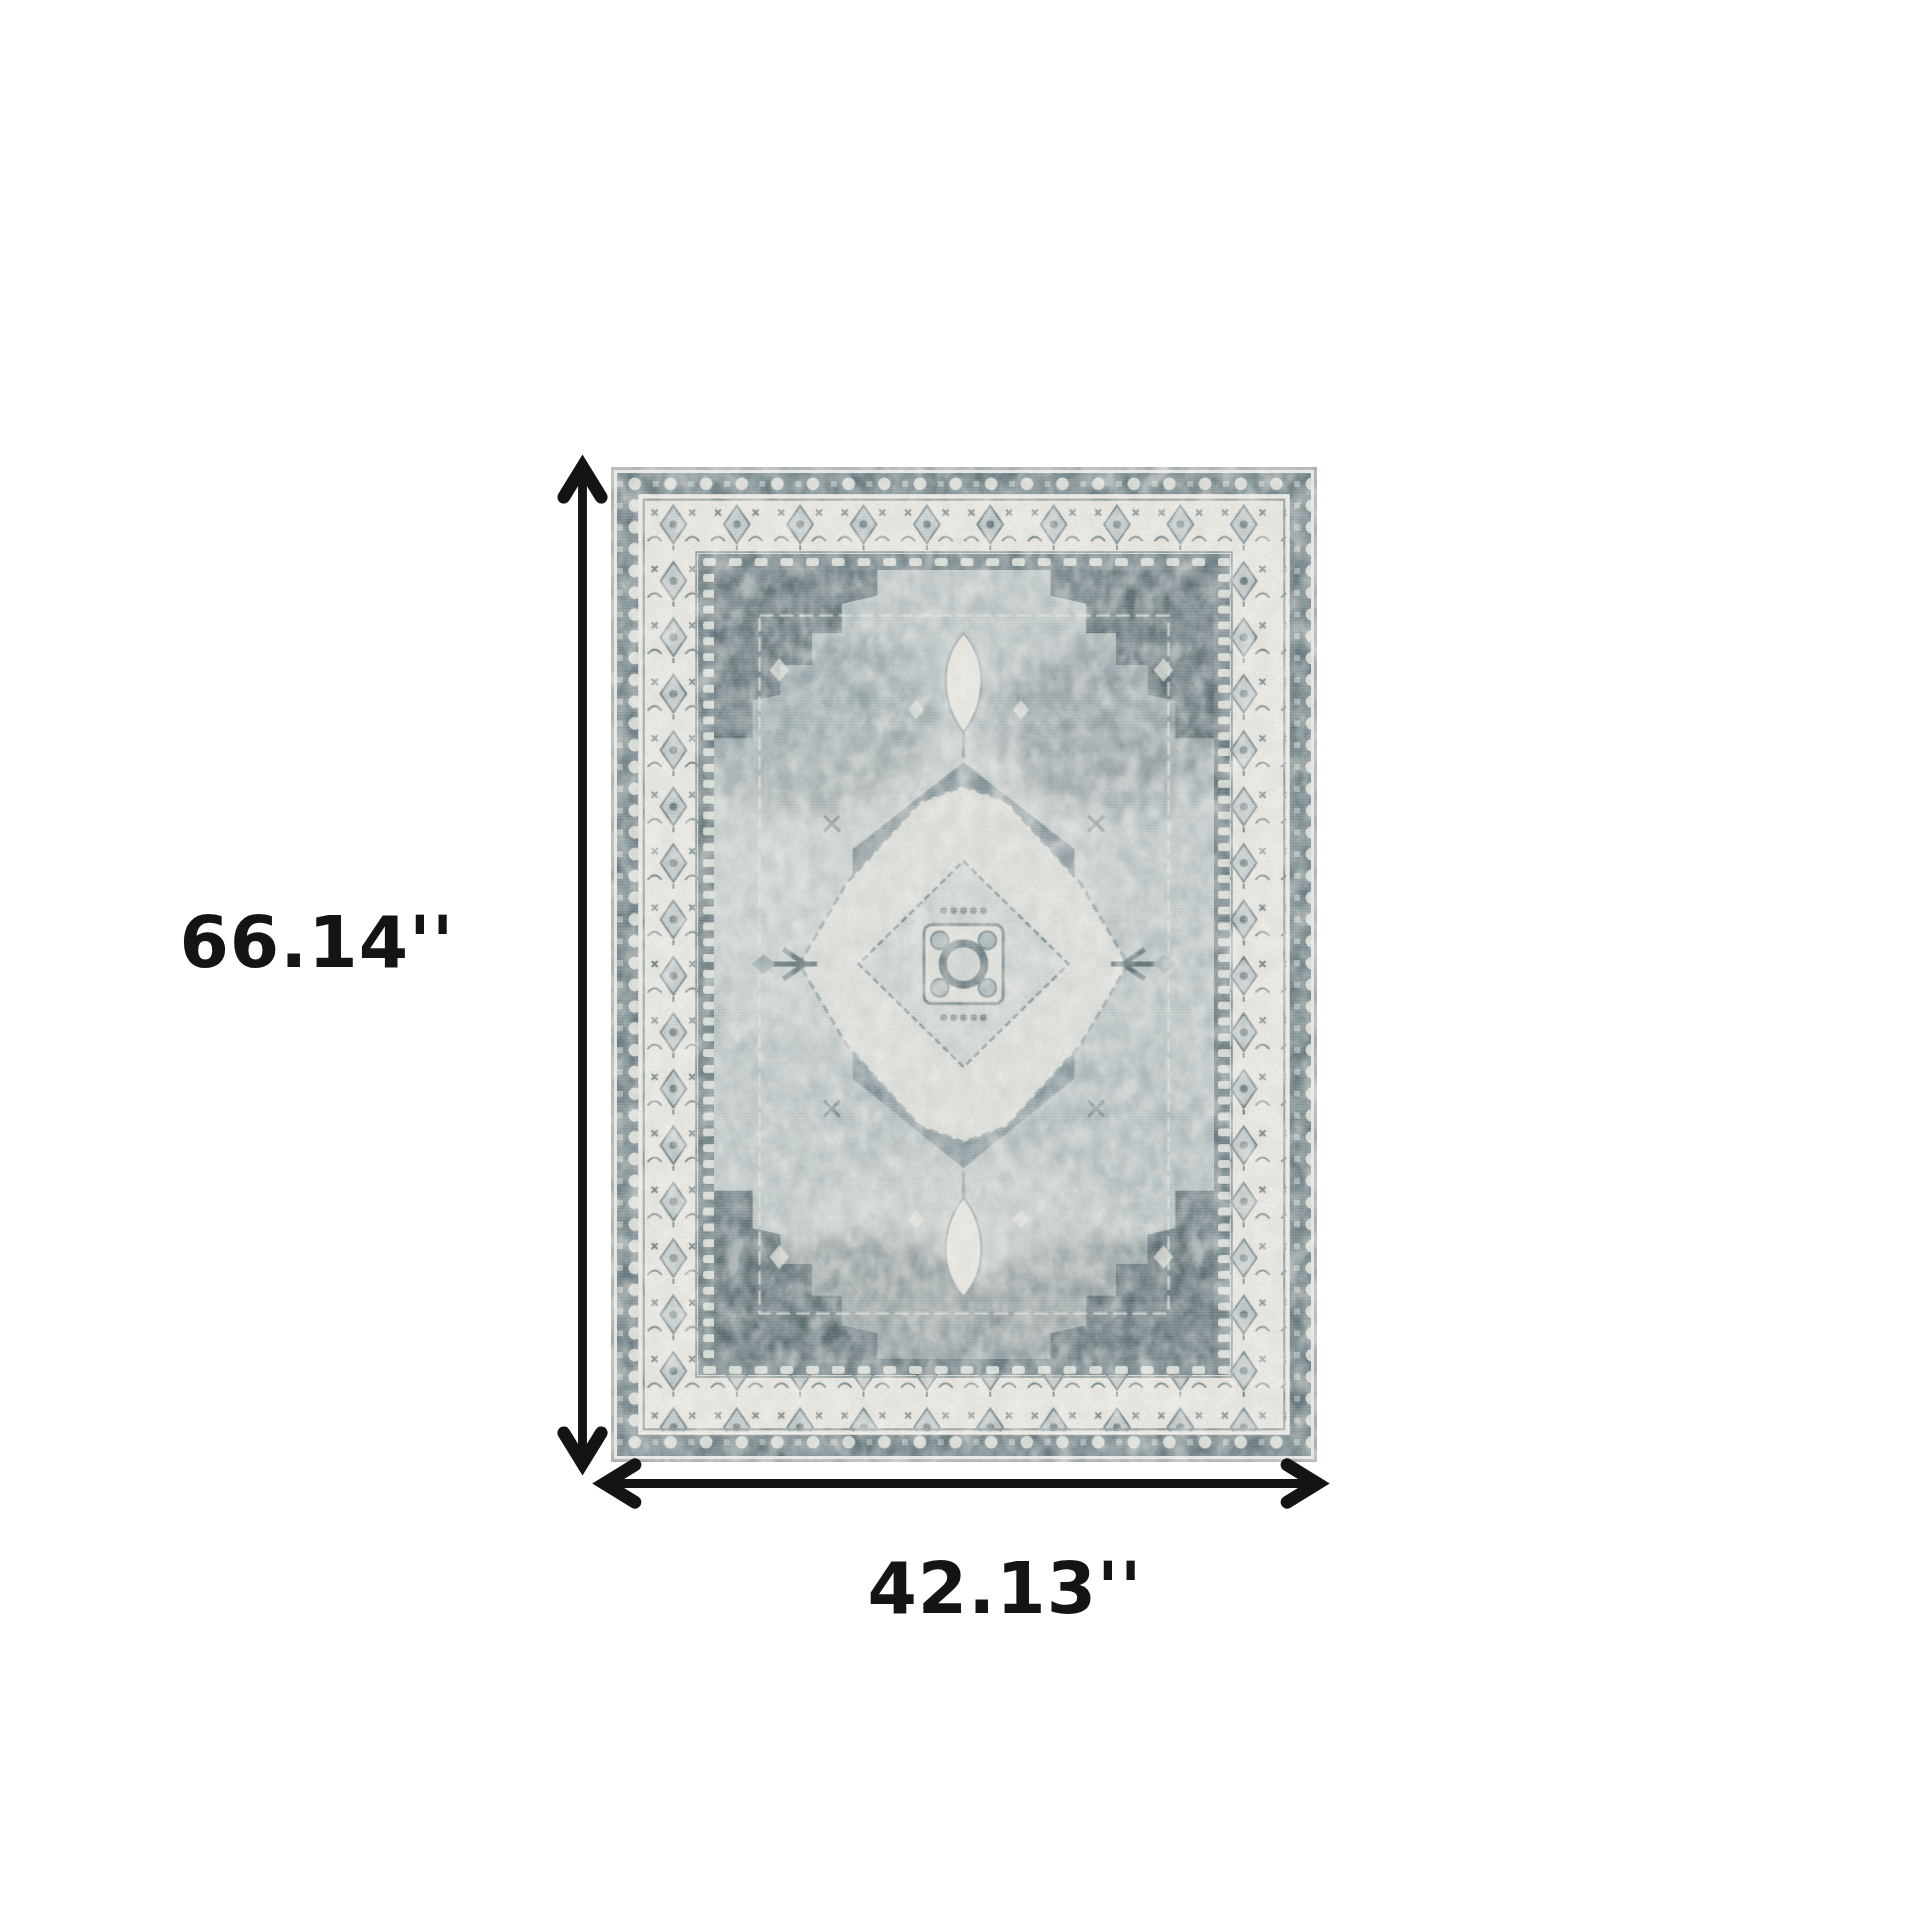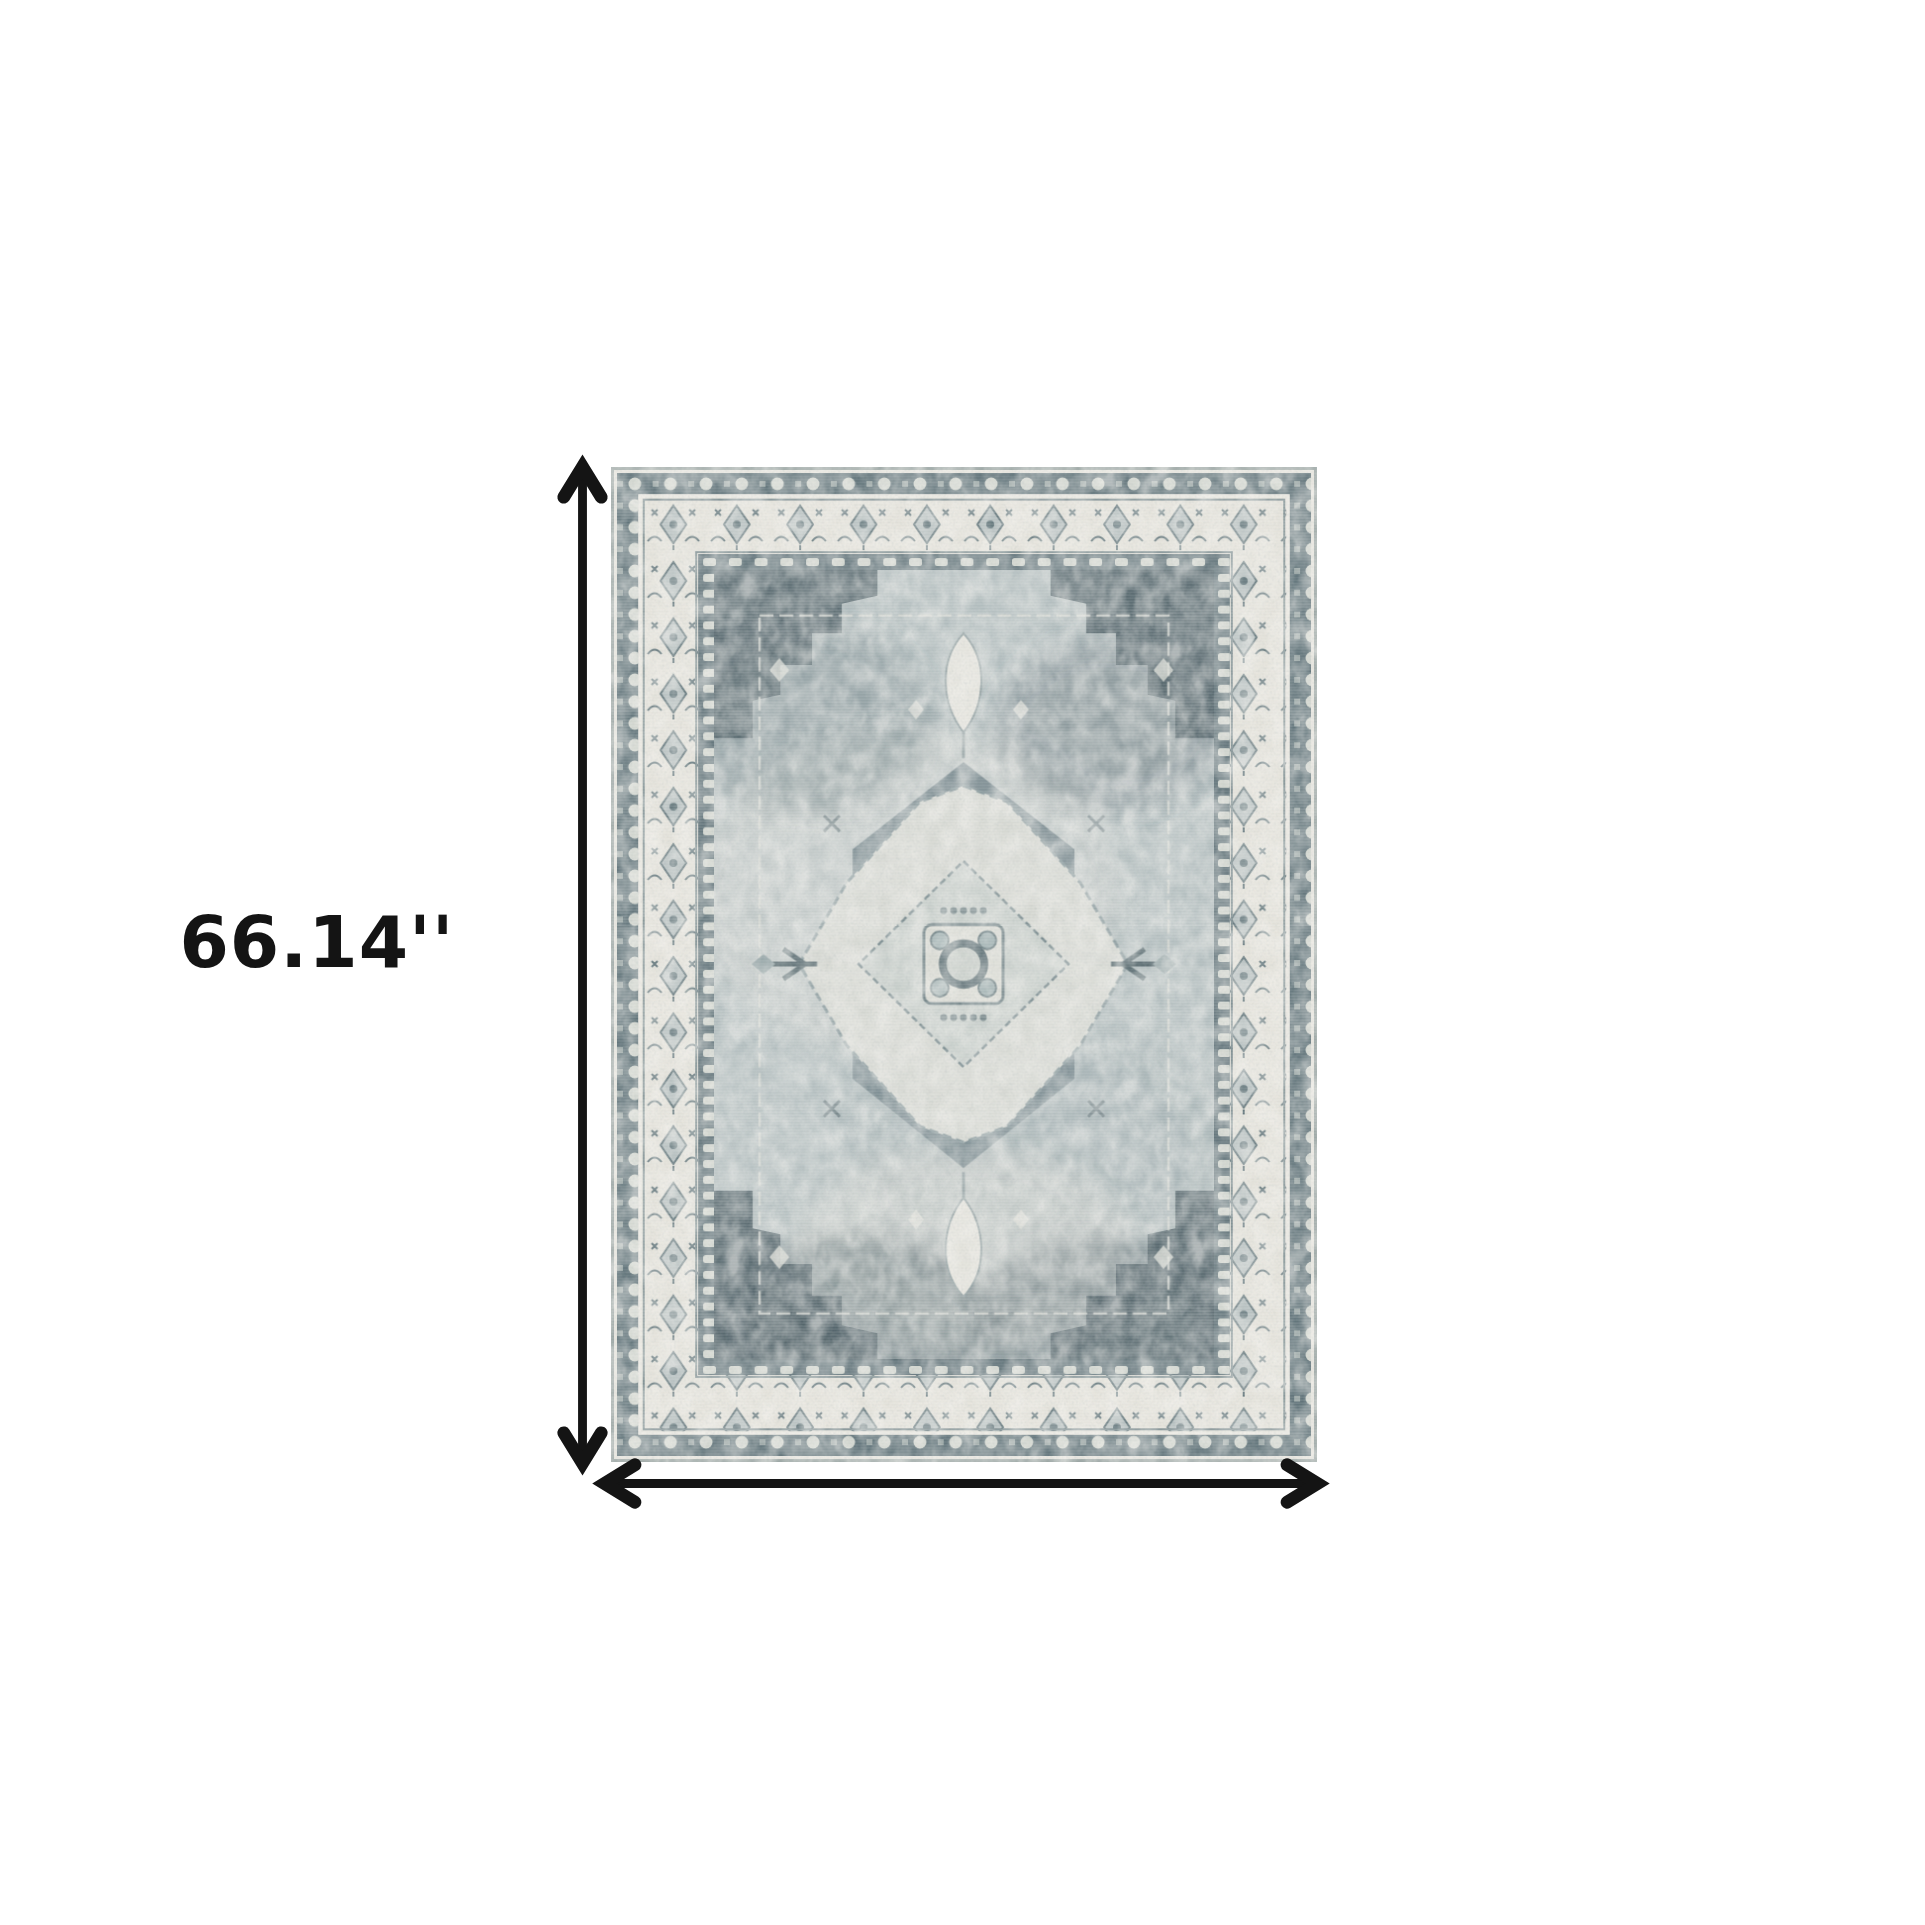--- a/index.html
+++ b/index.html
@@ -181,15 +181,16 @@
 
   <svg class="arrow-h" viewBox="0 0 752 66" aria-hidden="true">
     <g stroke="#141414" fill="none" stroke-linecap="round">
       <line x1="18" y1="33" x2="734" y2="33" stroke-width="9"></line>
       <polyline points="45,14 14,33 45,52" stroke-width="13" stroke-linejoin="miter"></polyline>
       <polyline points="707,14 738,33 707,52" stroke-width="13" stroke-linejoin="miter"></polyline>
     </g>
   </svg>
 
   <div class="dim-label dim-height">66.14''</div>
+  <div class="dim-label dim-width">42.13''</div>
 
 </div>
 
 
 </body></html>

